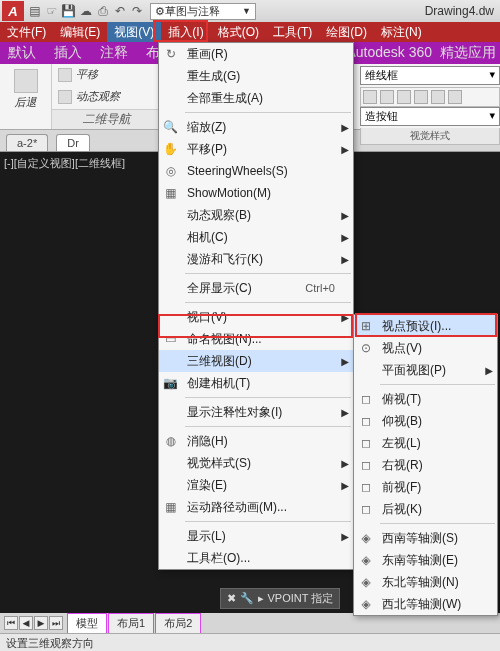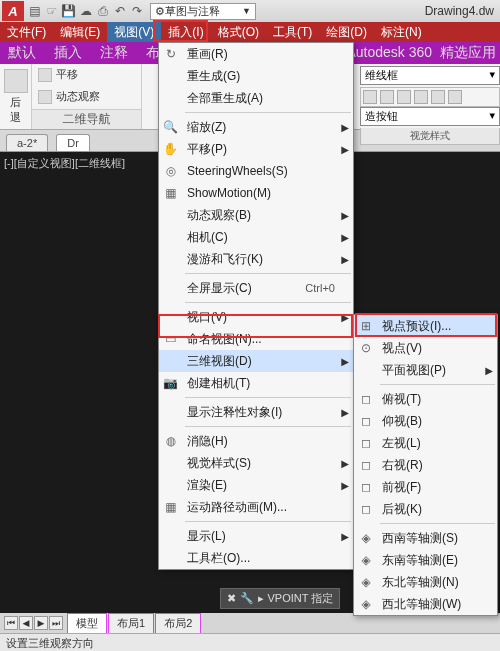--- a/index.html
+++ b/index.html
@@ -15,21 +15,21 @@
 
 .menubar { height: 20px; background: #b52828; display: flex; align-items: center; font-size: 12px; color: #fff; }
 .menubar span { padding: 0 7px; line-height: 20px; cursor: default; }
 .menubar span.hl { background: #3a6ea5; }
 
 .ribbonbar { height: 22px; background: #a21caf; display: flex; align-items: center; color: #ddd; font-size: 14px; padding: 0 4px; gap: 10px; }
 .ribbonbar .rt { padding: 0 4px; }
 .ribbonbar .right { margin-left: auto; display: flex; gap: 8px; }
 
 .ribbon { height: 66px; background: #f4f4f4; border-bottom: 1px solid #aaa; display: flex; }
-.ribbon .panel { border-right: 1px solid #ccc; padding: 3px 6px; display: flex; flex-direction: column; justify-content: space-between; position: relative; }
+.ribbon .panel { border-right: 1px solid #ccc; padding: 3px 6px; display: flex; flex-direction: column; justify-content: space-between; position: relative; font-style: italic; }
 .ribbon .big { display: flex; flex-direction: column; align-items: center; font-size: 11px; color: #333; gap: 2px; padding: 2px 4px; }
 .ribbon .big .ico { width: 24px; height: 24px; background: #ddd; border: 1px solid #bbb; }
 .ribbon .row { display: flex; align-items: center; gap: 4px; font-size: 11px; color: #333; }
 .ribbon .row .ic { width: 14px; height: 14px; background: #ddd; border: 1px solid #bbb; }
 .ribbon .panel-title { position: absolute; bottom: 0; left: 0; right: 0; text-align: center; font-size: 12px; background: #e8e8e8; border-top: 1px solid #ccc; padding: 1px 0; color: #555; }
 
 .tabs { height: 22px; background: #d8d8d8; border-bottom: 1px solid #999; display: flex; align-items: flex-end; padding-left: 6px; }
 .tabs .tab { background: #ececec; border: 1px solid #999; border-bottom: none; padding: 2px 10px; font-size: 11px; color: #444; margin-right: 8px; border-radius: 3px 3px 0 0; }
 .tabs .tab.active { background: #fff; }
 
@@ -109,21 +109,21 @@
     <span class="rt">插入</span>
     <span class="rt">注释</span>
     <span class="rt">布局</span>
     <div class="right">
       <span>Autodesk 360</span>
       <span>精选应用</span>
     </div>
   </div>
 
 <div class="ribbon">
-  <div class="panel" style="width:32px">
+  <div class="panel" style="width:52px">
     <div class="big">
       <div class="ico"></div>
       <span>后退</span>
     </div>
   </div>
   <div class="panel" style="width:110px">
     <div class="row">
         <div class="ic"></div>
         <span>平移</span>
       </div>

